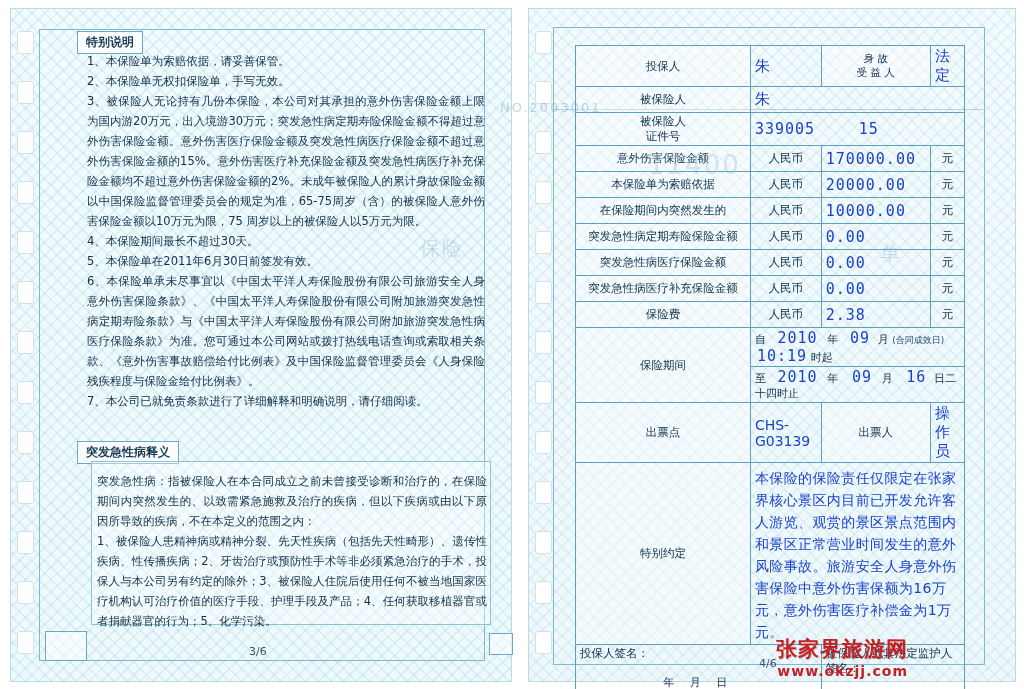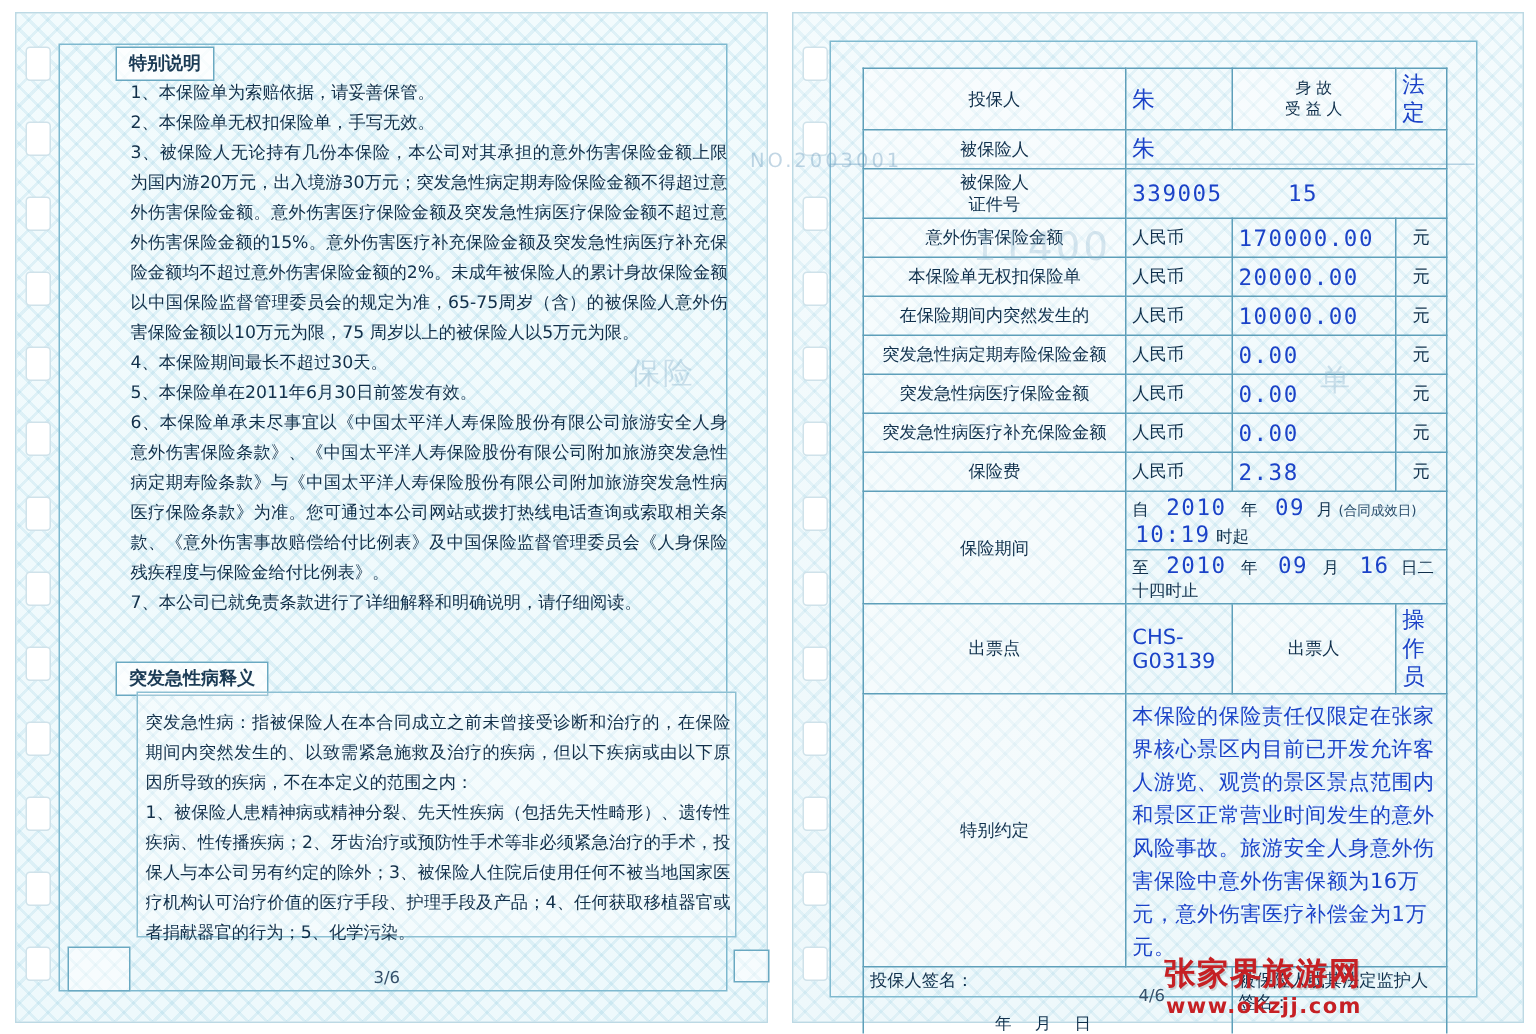--- a/index.html
+++ b/index.html
@@ -81,21 +81,21 @@
     border-collapse:collapse;
     font-size:11.5px;color:#10304c;
   }
   .tbl td{
     border:1px solid #5e9fba;
     height:23px;padding:1px 4px;
     vertical-align:middle;
   }
   td.lab{width:92px;text-align:center;background:rgba(255,255,255,.35);}
   td.unit{width:22px;text-align:center;}
-  td.cur{width:44px;margin-left:28px;}
+  td.cur{width:44px;text-align:center;margin-left:28px;}
   .hand{
     color:#1b43c8;
     font-family:"DejaVu Sans","Liberation Sans",sans-serif;
     font-size:15px;letter-spacing:.5px;
   }
   .hand-num{
     color:#1b43c8;font-family:"DejaVu Sans Mono","Liberation Mono",monospace;
     font-size:15px;letter-spacing:1px;
   }
   .hand-sm{
@@ -216,21 +216,21 @@
         </td>
       </tr>
 
       <tr>
         <td class="lab" style="width:150px;">意外伤害保险金额</td>
         <td class="cur">人民币</td>
         <td class="amt"><span class="hand-num">170000.00</span></td>
         <td class="unit">元</td>
       </tr>
       <tr>
-        <td class="lab">本保险单无权扣保险单</td>
+        <td class="lab">本保险单为索赔依据</td>
         <td class="cur">人民币</td>
         <td class="amt"><span class="hand-num">20000.00</span></td>
         <td class="unit">元</td>
       </tr>
       <tr>
         <td class="lab">在保险期间内突然发生的</td>
         <td class="cur">人民币</td>
         <td class="amt"><span class="hand-num">10000.00</span></td>
         <td class="unit">元</td>
       </tr>

